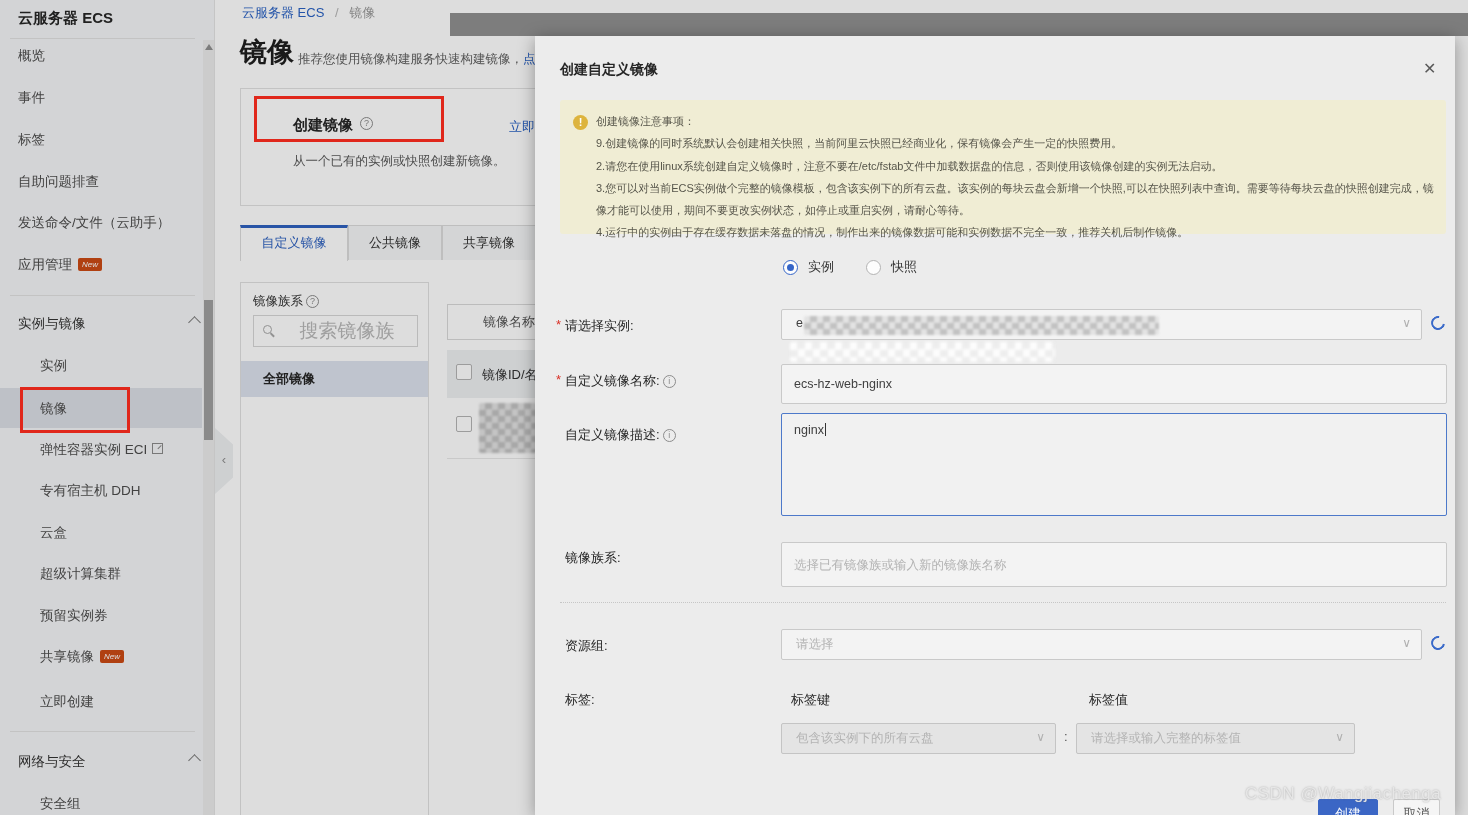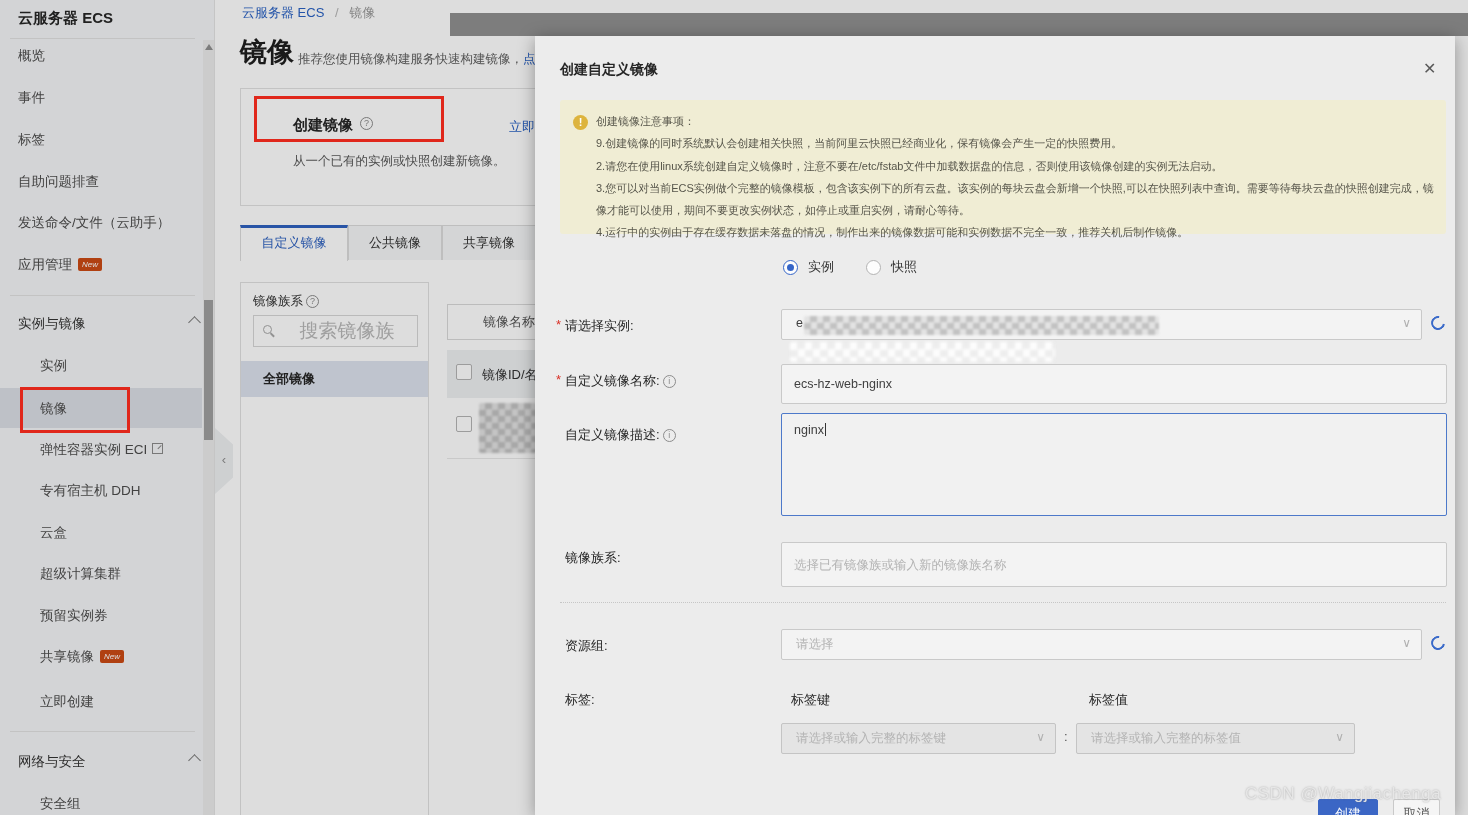--- a/index.html
+++ b/index.html
@@ -242,21 +242,21 @@
     <div class="f-ctl select" style="left:246px;top:593px;width:641px;height:31px">
       <span class="ctl-val ph">请选择</span>
       <span class="caret">∨</span>
     </div>
     <span class="refresh" style="left:896px;top:600px"></span>
 
     <span class="f-label" style="left:30px;top:655px">标签:</span>
     <span class="tag-head" style="left:256px;top:655px">标签键</span>
     <span class="tag-head" style="left:554px;top:655px">标签值</span>
     <div class="f-ctl select gray" style="left:246px;top:687px;width:275px;height:31px">
-      <span class="ctl-val ph">请选择或输入完整的标签键</span>
+      <span class="ctl-val ph">包含该实例下的所有云盘</span>
       <span class="caret">∨</span>
     </div>
     <span class="tag-colon" style="left:529px;top:693px">:</span>
     <div class="f-ctl select gray" style="left:541px;top:687px;width:279px;height:31px">
       <span class="ctl-val ph">请选择或输入完整的标签值</span>
       <span class="caret">∨</span>
     </div>
 
     <div class="m-btn primary" style="left:783px;top:763px;width:60px">创建</div>
     <div class="m-btn plain" style="left:858px;top:763px;width:47px">取消</div>

